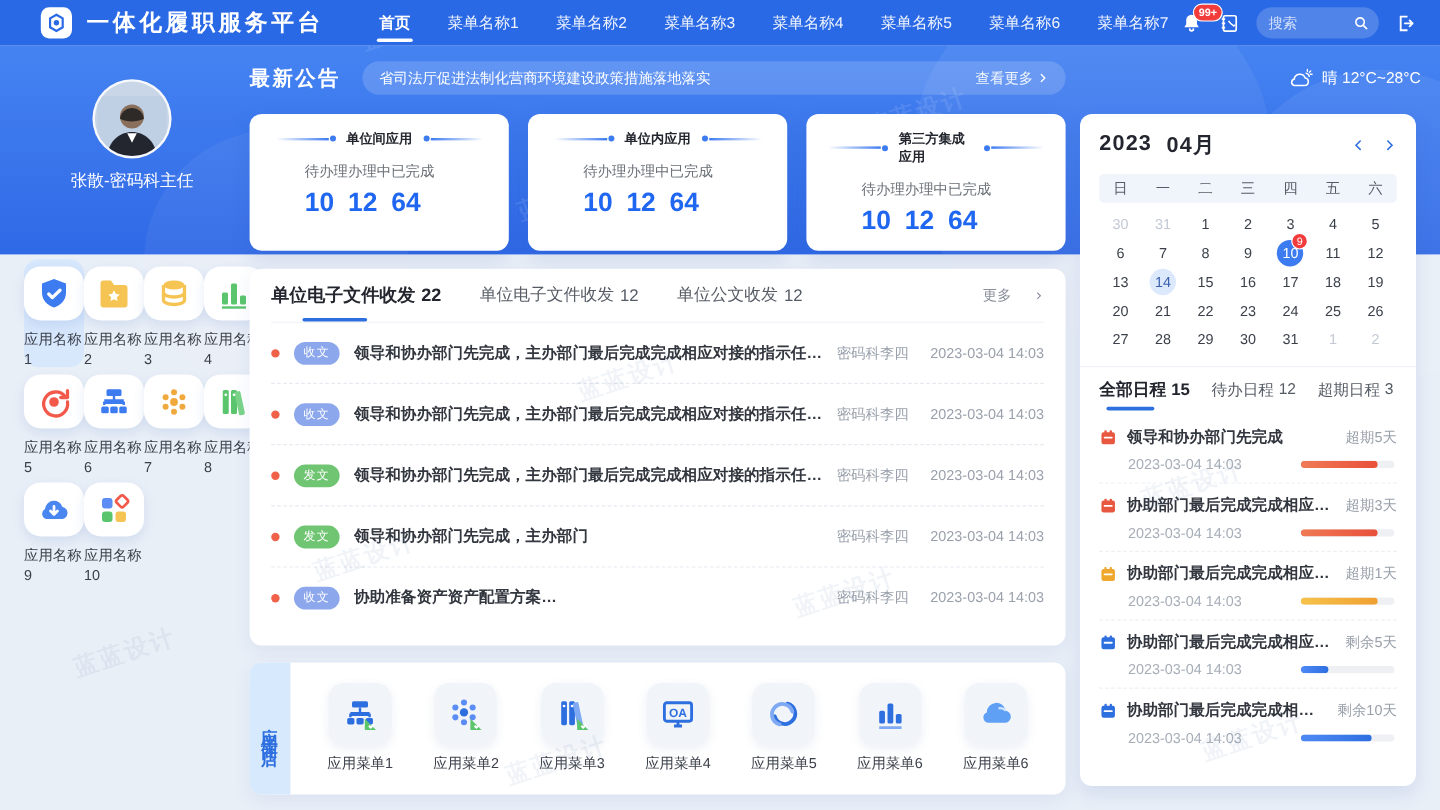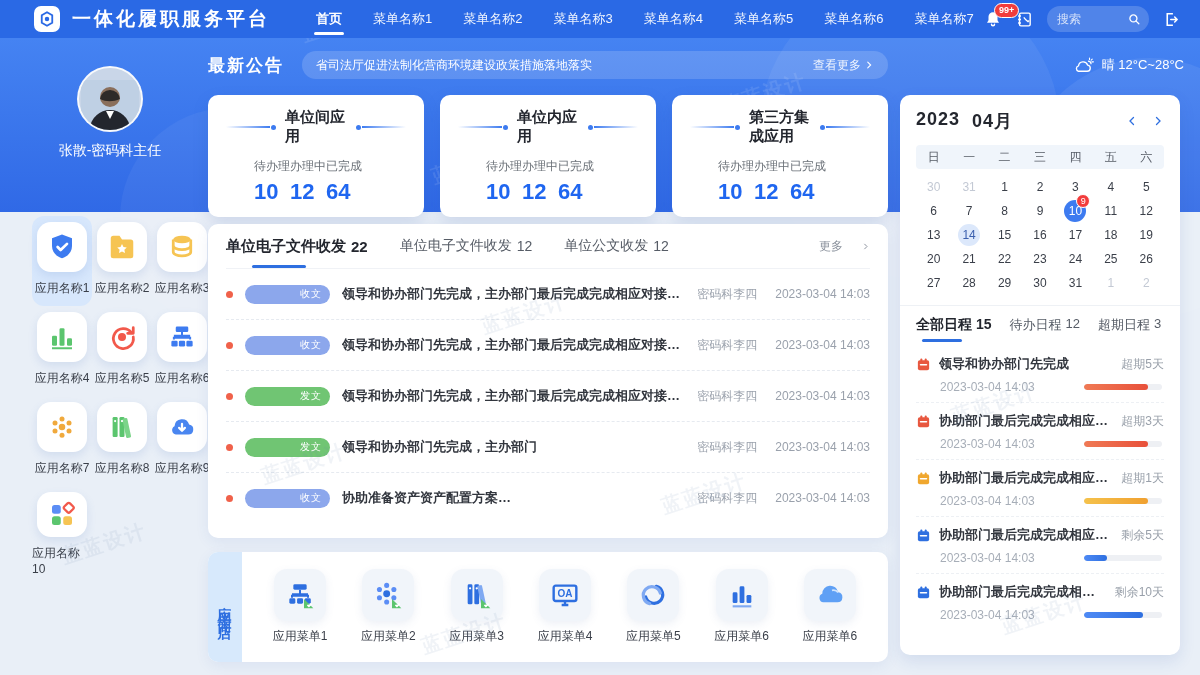--- a/index.html
+++ b/index.html
@@ -35,50 +35,50 @@
   .weather{position:absolute;right:16px;top:56px;display:flex;align-items:center;gap:7px;color:#fff;font-size:13px;z-index:5;white-space:nowrap;}
 
   
   .profile{position:absolute;left:20px;top:60px;width:180px;text-align:center;z-index:5;color:#fff;}
   .avatar{width:62px;height:62px;border-radius:50%;margin:6px auto 0;border:2px solid rgba(255,255,255,.85);background:#C9D6E8;overflow:hidden;display:flex;align-items:flex-end;justify-content:center;}
   .user-name{margin-top:10px;font-size:14px;}
   .user-stats{margin-top:12px;display:flex;justify-content:space-between;padding:0 14px;}
   .ustat{display:flex;flex-direction:column;align-items:center;gap:4px;}
   .ustat b{font-size:15px;font-weight:bold;}
 
-  .app-grid{position:absolute;left:32px;top:216px;width:180px;display:grid;grid-template-columns:1fr 1fr 1fr;grid-auto-rows:90px;z-index:5;}
+  .app-grid{position:absolute;left:20px;top:216px;width:180px;display:grid;grid-template-columns:1fr 1fr 1fr 1fr;grid-auto-rows:90px;z-index:5;}
   .app-cell{position:relative;display:flex;flex-direction:column;align-items:center;padding-top:6px;cursor:pointer;border-radius:12px;}
   .app-cell[data-active="true"]{background:#D7E7FC;}
   .app-tile{width:50px;height:50px;border-radius:14px;background:#fff;box-shadow:0 4px 10px rgba(70,110,190,.14);display:flex;align-items:center;justify-content:center;}
   .app-label{margin-top:8px;font-size:12px;color:#3A3F49;}
 
   
   .cards{position:absolute;left:208px;top:95px;width:680px;display:flex;gap:16px;z-index:5;}
   .stat-card{flex:1;background:#fff;border-radius:10px;box-shadow:0 6px 16px rgba(40,80,170,.15);padding:13px 18px 12px;}
-  .stat-title{display:flex;align-items:center;justify-content:center;gap:8px;font-size:15px;font-weight:bold;color:#23262E;}
+  .stat-title{display:flex;align-items:center;justify-content:center;gap:8px;font-size:11px;font-weight:bold;color:#23262E;}
   .deco{display:flex;align-items:center;}
   .deco-line-l{width:44px;height:2px;background:linear-gradient(90deg,rgba(61,123,240,0),#3D7BF0);}
   .deco-line-r{width:44px;height:2px;background:linear-gradient(90deg,#3D7BF0,rgba(61,123,240,0));}
   .deco-dot{width:5px;height:5px;border-radius:50%;background:#3D7BF0;margin:0 1px;}
   .stat-items{display:flex;justify-content:flex-start;margin-top:12px;padding:0 4px;margin-left:24px;}
   .stat-item{display:flex;flex-direction:column;gap:4px;}
   .stat-item i{font-style:normal;font-size:12px;color:#6A7077;}
   .stat-item b{font-size:22px;color:#1F66F0;font-weight:bold;}
 
   
   .doc-card{position:absolute;left:208px;top:224px;width:680px;height:314px;background:#fff;border-radius:10px;box-shadow:0 4px 14px rgba(46,90,180,.08);z-index:5;padding:0 18px;box-sizing:border-box;}
   .doc-tabs{display:flex;align-items:center;gap:32px;height:44px;border-bottom:1px solid #F0F2F6;}
   .doc-tab{position:relative;font-size:14px;color:#565C66;cursor:pointer;height:44px;display:flex;align-items:center;gap:5px;white-space:nowrap;}
   .doc-tab[data-active="true"]{color:#23262E;font-weight:bold;font-size:15px;}
   .doc-tab[data-active="true"]::after{content:"";position:absolute;bottom:0;left:26px;width:54px;height:3px;border-radius:2px;background:#2E6FE0;}
   .doc-more{margin-left:auto;color:#8A919C;font-size:12px;cursor:pointer;display:flex;align-items:center;gap:18px;}
   .doc-row{display:flex;align-items:center;height:50px;border-bottom:1px dashed #E6EAF0;}
   .doc-row:last-child{border-bottom:none;}
   .doc-dot{width:7px;height:7px;border-radius:50%;background:#F0614A;flex:none;}
-  .doc-badge{margin-left:12px;flex:none;width:38px;height:19px;border-radius:10px;color:#fff;font-size:10px;display:flex;align-items:center;justify-content:center;letter-spacing:1px;padding-left:47px;}
+  .doc-badge{margin-left:12px;flex:none;width:38px;height:19px;border-radius:10px;color:#fff;font-size:10px;display:flex;align-items:center;justify-content:center;letter-spacing:1px;}
   .doc-badge[data-type="in"]{background:#8CA7EC;}
   .doc-badge[data-type="out"]{background:#70C573;}
   .doc-title{margin-left:12px;font-size:13px;color:#32363E;font-weight:bold;flex:1;white-space:nowrap;overflow:hidden;text-overflow:ellipsis;cursor:pointer;}
   .doc-author{color:#9AA1AC;font-size:12px;margin-left:12px;flex:none;}
   .doc-time{color:#9AA1AC;font-size:12px;margin-left:18px;flex:none;}
 
   
   .store-card{position:absolute;left:208px;top:552px;width:680px;height:110px;background:#fff;border-radius:10px;box-shadow:0 4px 14px rgba(46,90,180,.08);z-index:5;display:flex;}
   .store-tab{width:34px;background:#D7E9FC;border-radius:10px 0 0 10px;display:flex;align-items:center;justify-content:center;}
   .store-tab span{writing-mode:vertical-lr;letter-spacing:6px;color:#2E6FE0;font-weight:bold;font-size:14px;}

